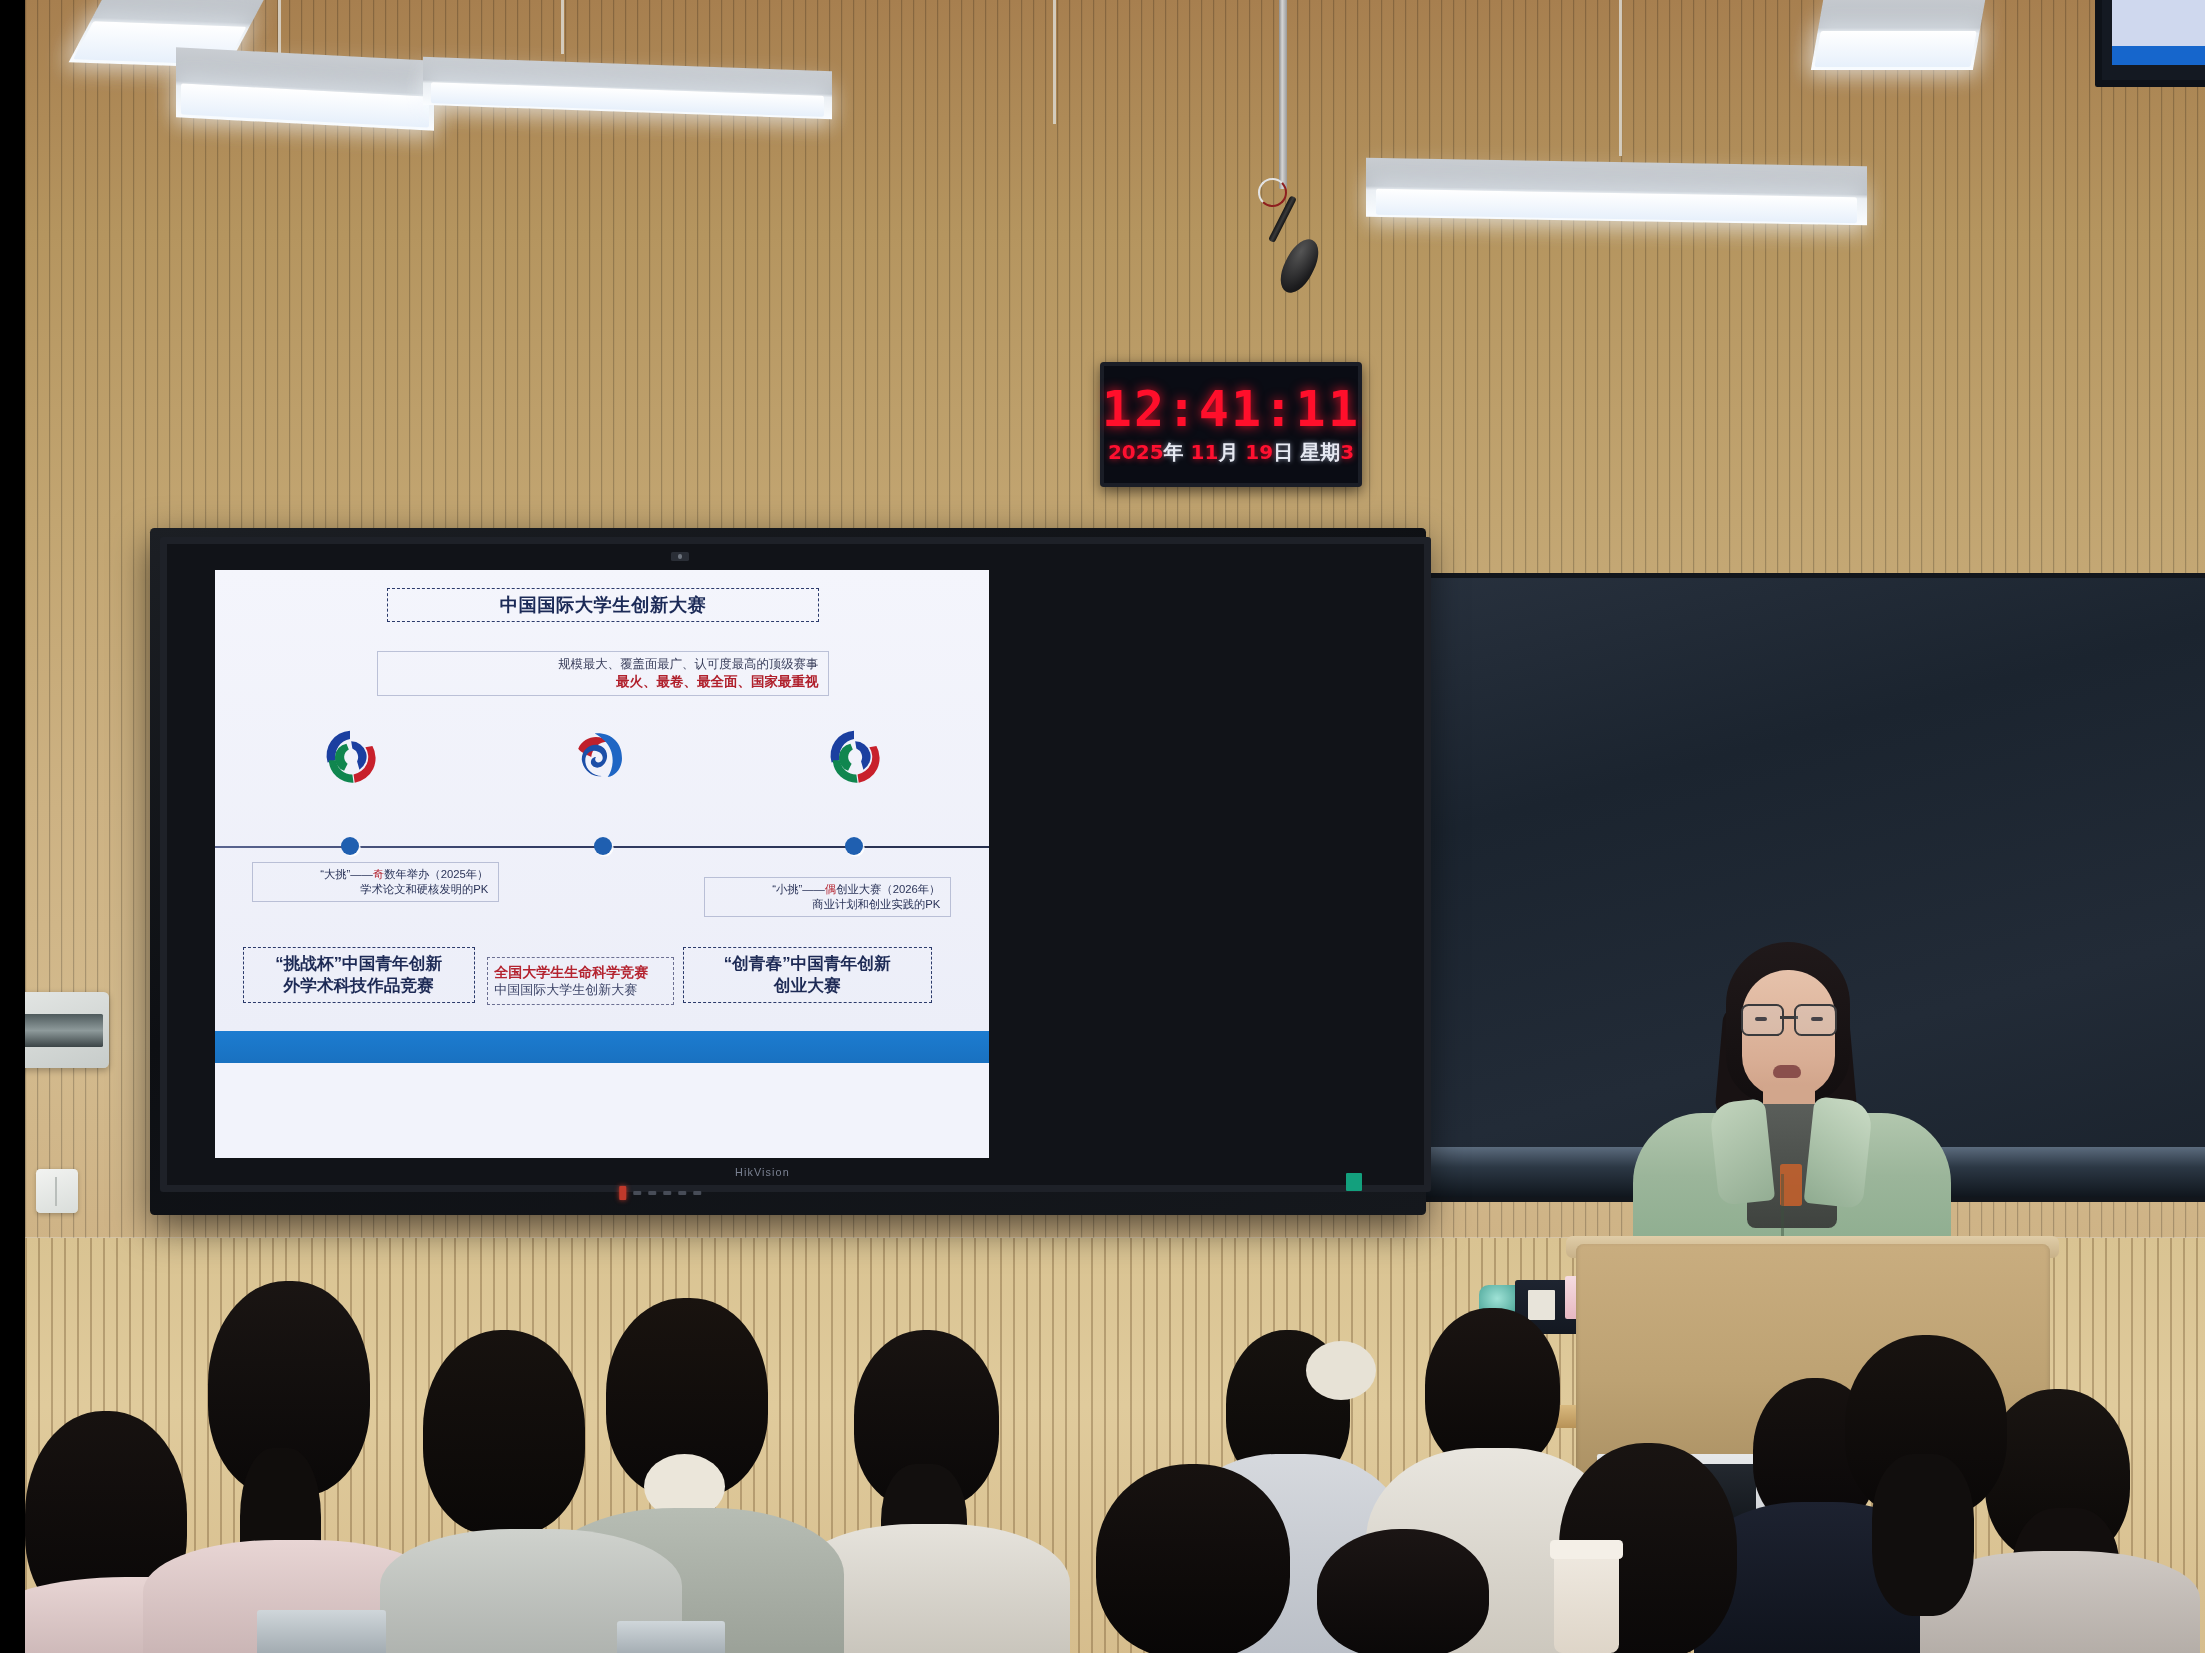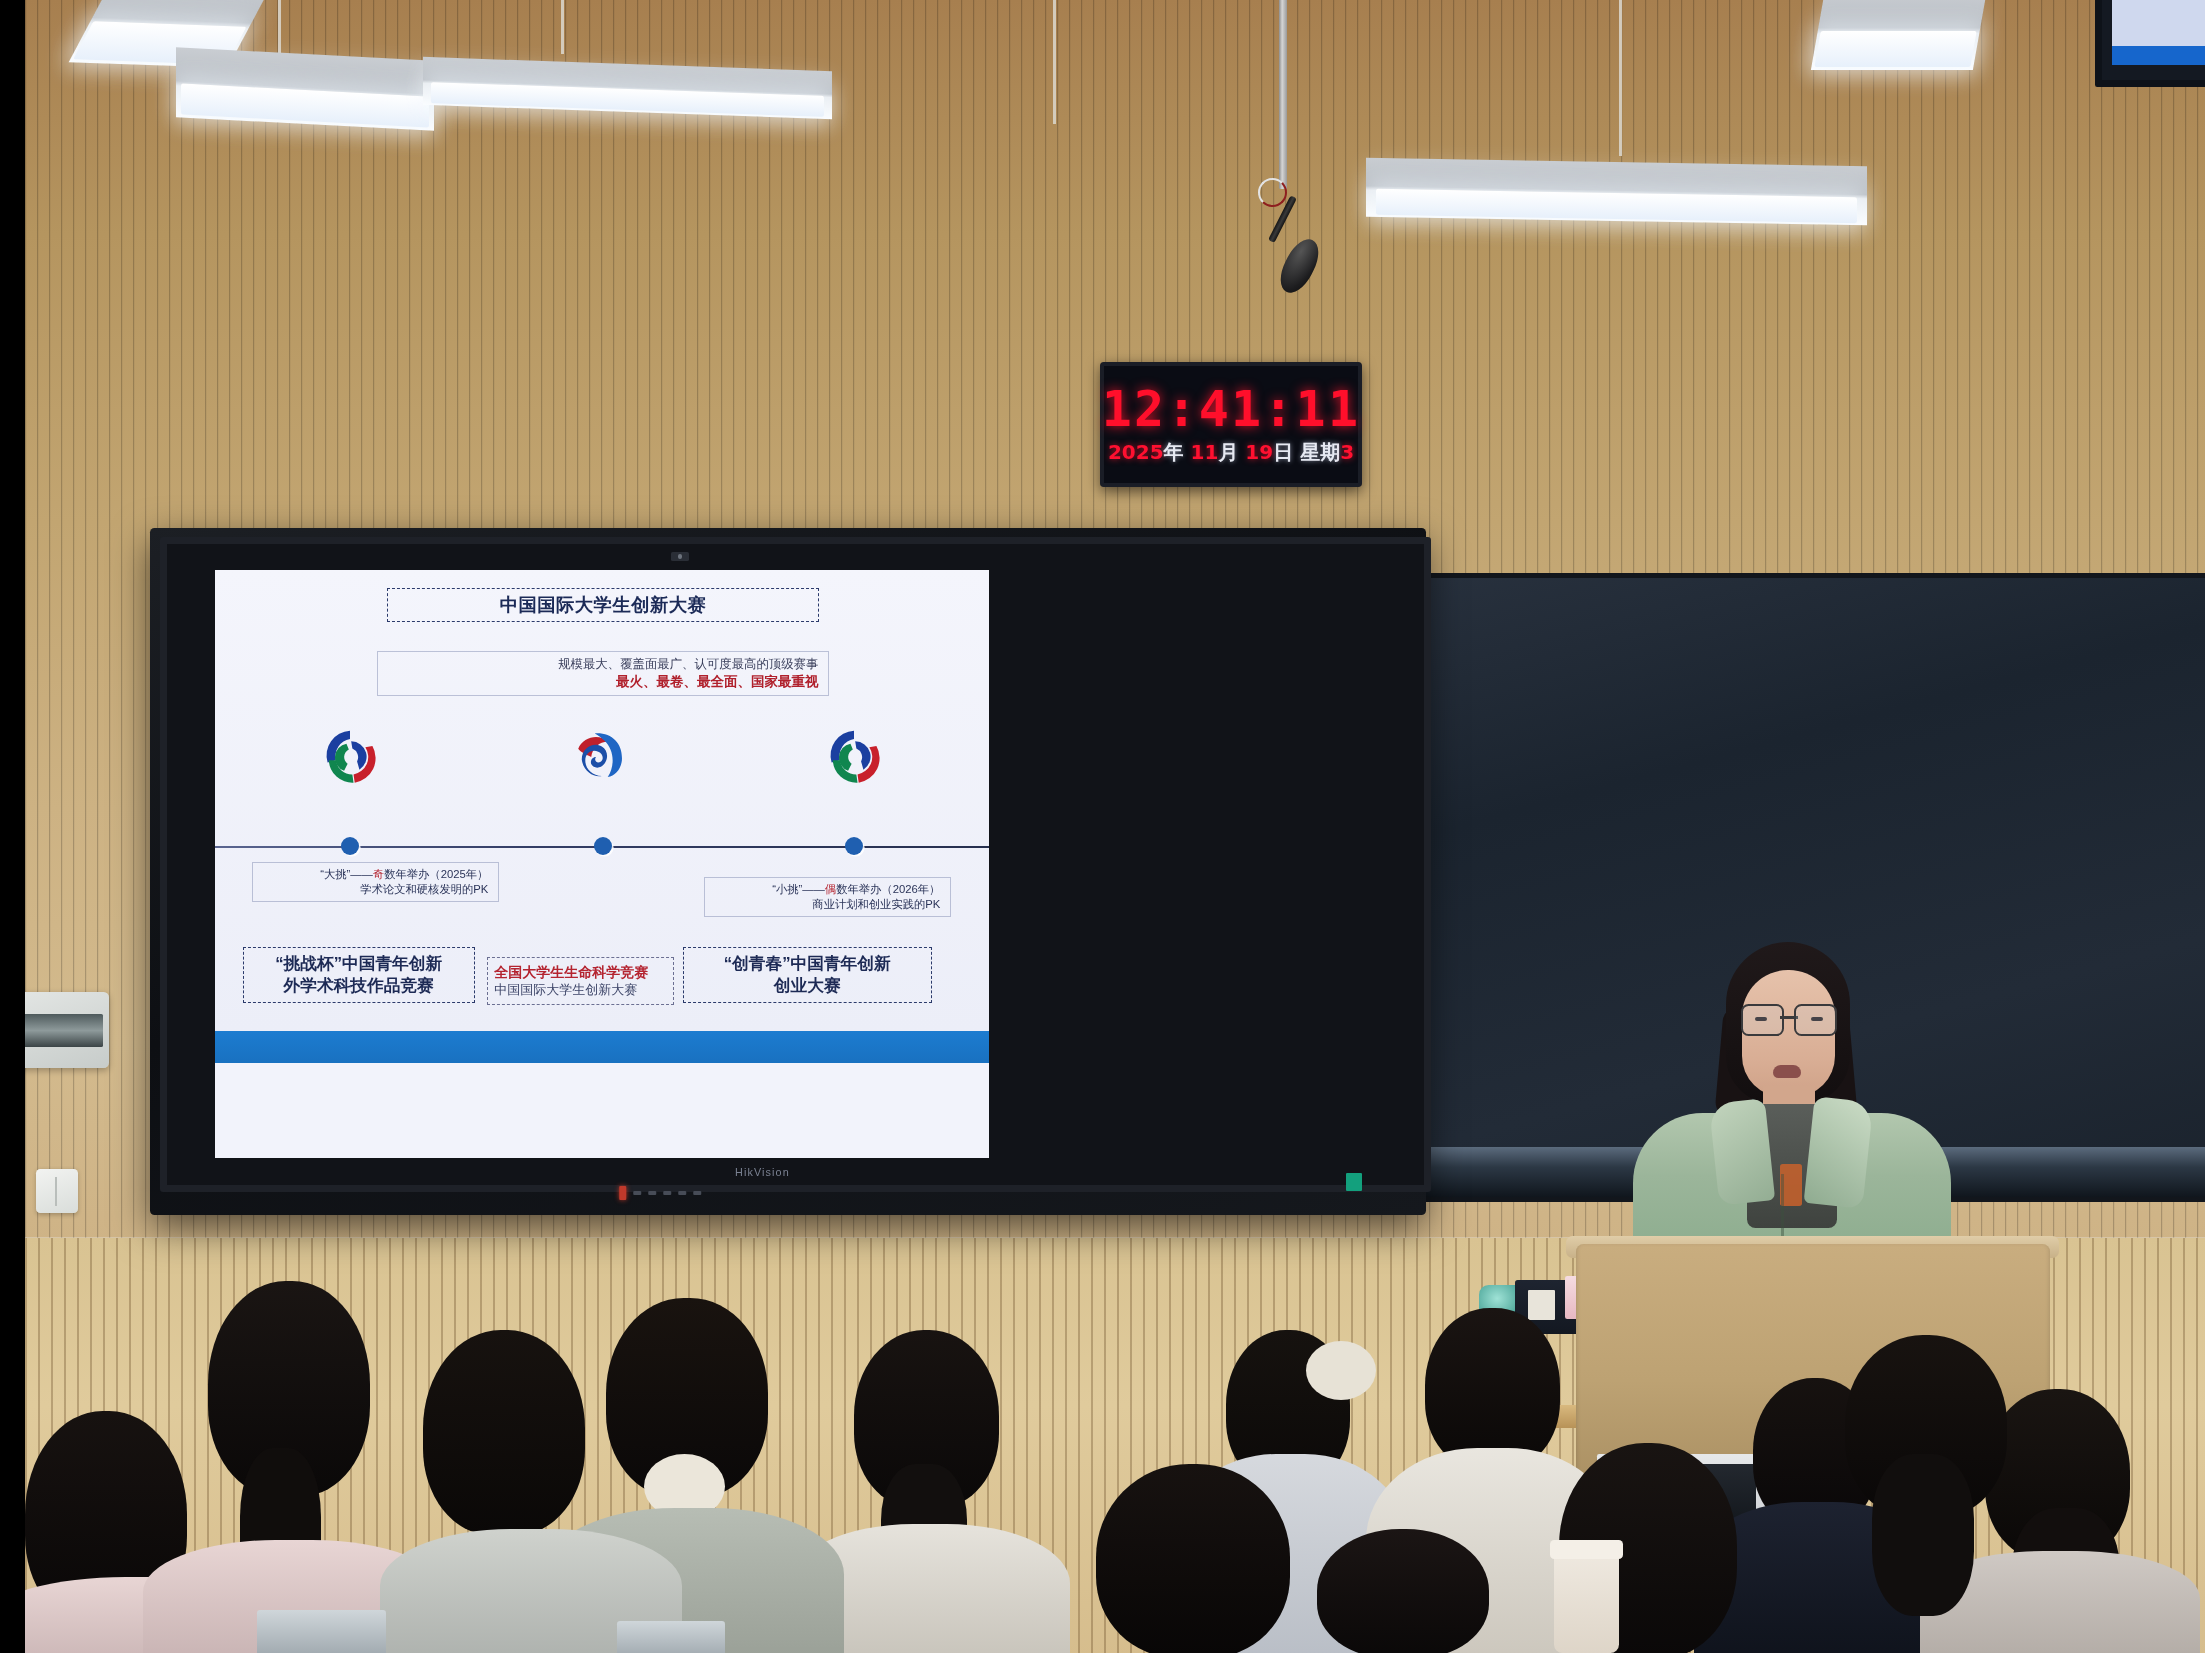--- a/index.html
+++ b/index.html
@@ -443,21 +443,21 @@
 
           <div class="box-faint" style="left:37px;top:292px;width:226px;">
             <div>
               <span class="t-small">“大挑”</span><span class="t-small">——</span><span class="t-smallred">奇</span><span class="t-small">数年举办（2025年）</span>
             </div>
             <div class="t-small">学术论文和硬核发明的PK</div>
           </div>
 
           <div class="box-faint" style="left:489px;top:307px;width:226px;">
             <div>
-              <span class="t-small">“小挑”</span><span class="t-small">——</span><span class="t-smallred">偶</span><span class="t-small">数年举办（2026年）</span>
+              <span class="t-small">“小挑”</span><span class="t-small">——</span><span class="t-smallred">偶</span><span class="t-small">创业大赛（2026年）</span>
             </div>
             <div class="t-small">商业计划和创业实践的PK</div>
           </div>
 
           <div class="dash-box-big" style="left:28px;top:377px;width:215px;">
             <div>“挑战杯”中国青年创新</div>
             <div>外学术科技作品竞赛</div>
           </div>
 
           <div class="dash-box-sm" style="left:272px;top:387px;width:172px;">

